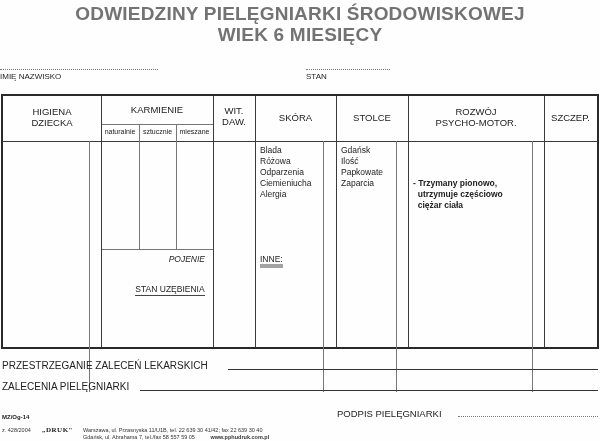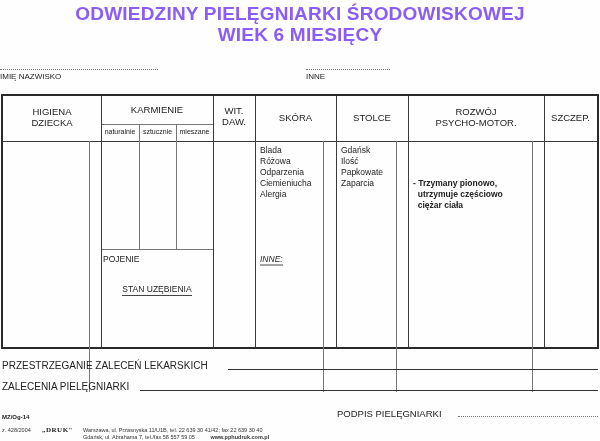--- a/index.html
+++ b/index.html
@@ -1,59 +1,59 @@
 <!DOCTYPE html>
 <html><head>
 <meta charset="utf-8">
 <style>
   * { box-sizing: border-box; margin: 0; padding: 0; }
   html, body { width: 600px; height: 441px; background: #fdfefd; overflow: hidden; }
   body { position: relative; font-family: "Liberation Sans", "DejaVu Sans", sans-serif; color: #1a1a1a; }
 
-  .title { position: absolute; left: 0; width: 600px; text-align: center; font-weight: bold; font-size: 19px; letter-spacing: 0.2px; color: #8b5cf6; }
+  .title { position: absolute; left: 0; width: 600px; text-align: center; font-weight: bold; font-size: 19px; letter-spacing: 0.2px; color: #737373; }
   .title.l1 { top: 3px; }
   .title.l2 { top: 24px; }
 
   .dots { position: absolute; border-bottom: 1px dotted #777; height: 1px; }
   .field-label { position: absolute; font-size: 8px; color: #222; }
 
   .tbl { position: absolute; left: 1px; top: 94px; width: 598px; height: 255px; border: 2px solid #2a2a2a; }
   .v { position: absolute; top: 0; width: 0; border-left: 1.5px solid #3a3a3a; }
   .v.thin { border-left: 1px solid #777; }
   .h { position: absolute; height: 0; border-top: 1.5px solid #3a3a3a; }
   .h.thin { border-top: 1px solid #777; }
 
   .hd { position: absolute; text-align: center; font-size: 9.5px; line-height: 11px; color: #222; }
   .sub { position: absolute; text-align: center; font-size: 7px; color: #222; }
   .cell-list { position: absolute; font-size: 8.5px; line-height: 11px; color: #222; }
   .cell-list div { white-space: nowrap; }
   .bullet { position: absolute; font-size: 8.5px; line-height: 11px; color: #222; }
   .lbl { position: absolute; font-size: 8.5px; color: #222; }
   .ul { border-bottom: 1px solid #444; padding-bottom: 1px; }
-  .ul2 { border-bottom: 2px solid #a3a3a3; font-style: italic; }
+  .ul2 { border-bottom: 4px solid #a3a3a3; }
 
   .line-row { position: absolute; left: 2px; font-size: 10px; color: #222; }
   .line-row .rule { position: absolute; height: 0; border-top: 1px solid #333; }
 
   .footer-code { position: absolute; left: 2px; top: 414px; font-size: 6px; font-weight: bold; color: #222; }
   .footer-small { position: absolute; font-size: 5.5px; color: #333; white-space: nowrap; }
   .druk { position: absolute; left: 42px; top: 426px; font-size: 7px; font-weight: bold; font-family: "Liberation Serif", serif; letter-spacing: 0.5px; }
   .web { font-weight: bold; }
   .sign { position: absolute; left: 337px; top: 408px; font-size: 9.5px; color: #222; }
 </style>
 </head>
 <body>
 
 <div class="title l1">ODWIEDZINY PIELĘGNIARKI ŚRODOWISKOWEJ</div>
 <div class="title l2">WIEK 6 MIESIĘCY</div>
 
 <div class="dots" style="left:0;top:69px;width:158px;"></div>
 <div class="field-label" style="left:0;top:72px;width:158px;">IMIĘ NAZWISKO</div>
 <div class="dots" style="left:306px;top:69px;width:84px;"></div>
-<div class="field-label" style="left:306px;top:72px;width:84px;">INNE</div>
+<div class="field-label" style="left:306px;top:72px;width:84px;">STAN</div>
 
 <div class="tbl">
 
   <div class="h" style="left:0;top:45px;width:594px;"></div>
 
   <div class="h thin" style="left:98px;top:28px;width:112px;"></div>
 
   <div class="h thin" style="left:98px;top:153px;width:112px;"></div>
 
   <div class="v thin" style="left:86px;top:45px;height:251px;"></div>
@@ -77,22 +77,22 @@
   <div class="sub" style="left:173px;top:32px;width:37px;">mieszane</div>
   <div class="hd" style="left:210px;top:9px;width:42px;white-space:pre-line;">WIT.
 DAW.</div>
   <div class="hd" style="left:252px;top:16px;width:81px;">SKÓRA</div>
   <div class="hd" style="left:333px;top:16px;width:72px;">STOLCE</div>
   <div class="hd" style="left:405px;top:10px;width:136px;white-space:pre-line;">ROZWÓJ
 PSYCHO-MOTOR.</div>
   <div class="hd" style="left:541px;top:16px;width:53px;">SZCZEP.</div>
 
 
-  <div class="lbl" style="left:100px;top:158px;width:112px;text-align:left;">POJENIE</div>
-  <div class="lbl" style="left:98px;top:188px;width:112px;text-align:center;">
+  <div class="lbl" style="left:90px;top:158px;width:112px;text-align:right;font-style:italic;">POJENIE</div>
+  <div class="lbl" style="left:111px;top:188px;width:112px;text-align:center;">
     <span class="ul">STAN UZĘBIENIA</span>
   </div>
 
   <div class="cell-list" style="left:257px;top:49px;">
     <div>Blada</div>
     <div>Różowa</div>
     <div>Odparzenia</div>
     <div>Ciemieniucha</div>
     <div>Alergia</div>
   </div>

